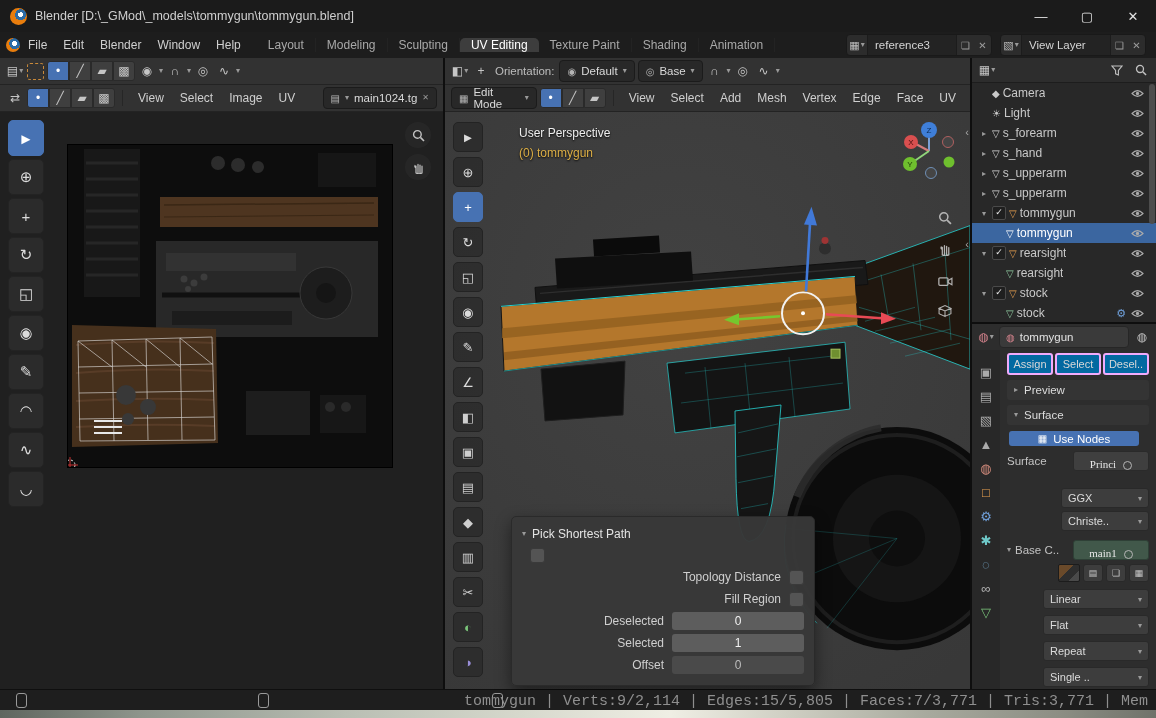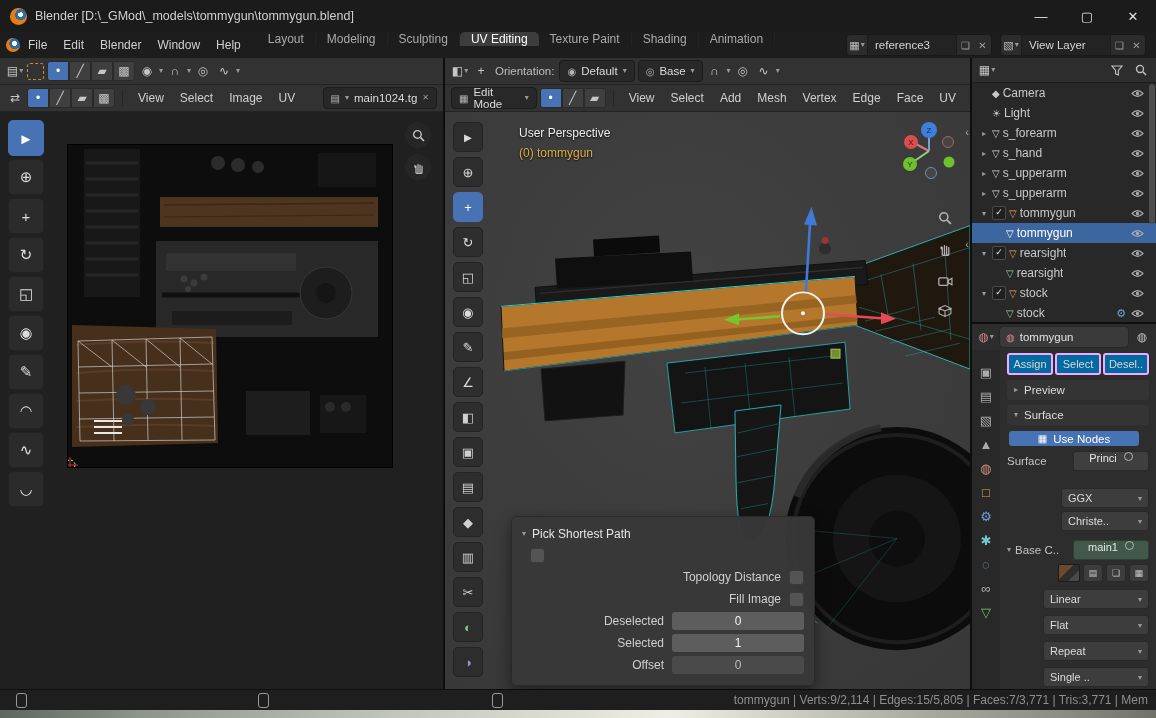--- a/index.html
+++ b/index.html
@@ -10,21 +10,21 @@
   .titlebar{height:32px;background:#1b1b1b;display:flex;align-items:center;gap:8px;padding-left:10px;}
   .blender-logo{width:17px;height:17px;border-radius:50%;flex:none;
     background:radial-gradient(circle at 62% 40%, #ffffff 0 2.5px, #2d6ca6 2.5px 5.5px, #e87d0d 5.5px);}
   .blender-logo.small{width:14px;height:14px;}
   .title-text{font-size:12.5px;color:#cfcfcf;}
   .win-controls{margin-left:auto;display:flex;height:32px;}
   .win-btn{width:46px;display:flex;align-items:center;justify-content:center;color:#e3e3e3;font-size:13px;}
   
   .topbar{height:26px;background:#1d1d1d;border-bottom:1px solid #0f0f0f;display:flex;align-items:center;padding:0 6px;}
   .menu{padding:3px 8px;border-radius:3px;color:#cfcfcf;font-size:12px;cursor:default;}
-  .ws-tabs{display:flex;align-items:flex-start;height:26px;margin-left:8px;}
+  .ws-tabs{display:flex;align-items:center;height:26px;margin-left:8px;}
   .ws-tab{display:flex;align-items:center;padding:0 11px;font-size:12px;color:#a9a9a9;border-right:1px solid #232323;}
   .ws-tab.active{background:#3d3d3d;color:#ffffff;border-radius:5px 5px 0 0;border-right:none;}
   .topbar-right{margin-left:auto;display:flex;align-items:center;gap:8px;padding-right:4px;}
   .tb-widget{display:flex;align-items:center;height:20px;background:#2c2c2c;border:1px solid #191919;border-radius:4px;font-size:11.5px;color:#d5d5d5;}
   .tbw-icon{width:20px;text-align:center;color:#bdbdbd;font-size:11px;display:flex;align-items:center;justify-content:center;gap:1px;}
   .tbw-text{padding:0 7px;border-left:1px solid #1c1c1c;border-right:1px solid #1c1c1c;height:100%;display:flex;align-items:center;background:#232323;min-width:74px;}
   .tbw-btn{width:17px;text-align:center;color:#9c9c9c;font-size:10px;}
   .tiny-caret{font-size:8px;color:#9a9a9a;line-height:1;}
   
   .main{position:absolute;top:58px;left:0;right:0;bottom:28px;display:flex;}
@@ -94,37 +94,37 @@
   .props-tabs{width:28px;flex:none;background:#282828;display:flex;flex-direction:column;align-items:center;gap:11px;padding-top:16px;}
   .ptab{font-size:13px;line-height:1;}
   .props-content{flex:1;padding:3px 7px;display:flex;flex-direction:column;gap:5px;font-size:11.5px;min-width:0;}
   .prop-actions{display:flex;gap:2px;}
   .action-btn{flex:1;height:18px;background:#0369a1;border:2px solid #f0abfc;border-radius:3px;display:flex;align-items:center;justify-content:center;font-size:11px;color:#d8d8d8;}
   .panel-hdr{height:20px;background:#343434;border-radius:3px;display:flex;align-items:center;gap:6px;padding:0 7px;color:#dcdcdc;flex:none;}
   .use-nodes{height:20px;background:#4772b3;border-radius:3px;color:#fff;display:flex;align-items:center;justify-content:center;gap:6px;margin:1px 10px 1px 2px;font-size:11.5px;}
   .kv-row{display:flex;align-items:center;gap:4px;min-height:18px;}
   .kv-label{color:#c3c3c3;}
   .val-btn{margin-left:auto;width:74px;height:18px;background:#3f3f3f;border:1px solid #2a2a2a;border-radius:3px;
-           display:flex;align-items:flex-start;justify-content:center;gap:7px;font-size:11px;color:#e6e6e6;flex:none;}
+           display:flex;align-items:flex-end;justify-content:center;gap:7px;font-size:11px;color:#e6e6e6;flex:none;font-family:Liberation Serif, serif;}
   .val-btn.green{background:#41584a;border-color:#2e4036;}
   .mini-circle{width:7px;height:7px;border:1px solid #b5b5b5;border-radius:50%;flex:none;}
   .dd{margin-left:auto;width:74px;height:18px;background:#3d3d3d;border:1px solid #292929;border-radius:3px;
       display:flex;align-items:center;padding:0 6px;font-size:11px;color:#dcdcdc;flex:none;}
   .dd .dd-caret{margin-left:auto;font-size:8px;color:#9a9a9a;}
   .dd.wdd{width:92px;}
   #prop-drops{display:flex;flex-direction:column;gap:6px;align-items:flex-end;margin-top:2px;}
   .img-row{display:flex;gap:3px;align-items:center;justify-content:flex-end;}
   .img-thumb{width:20px;height:16px;border:1px solid #1c1c1c;border-radius:2px;
              background:linear-gradient(135deg,#6a4a2a 0 40%,#2e2e2e 40% 70%,#4a4a4a 70%);}
   .sm-btn{width:18px;height:16px;background:#3d3d3d;border:1px solid #292929;border-radius:3px;display:flex;align-items:center;justify-content:center;font-size:9px;color:#c6c6c6;}
   .ggx-gap{margin-top:14px;}
   .base-gap{margin-top:6px;}
   
   .statusbar{position:absolute;left:0;right:0;bottom:8px;height:20px;background:#1e1e1e;border-top:1px solid #0f0f0f;}
-  .status-text{position:absolute;right:8px;top:3px;font-size:12px;color:#8f8f8f;white-space:nowrap;}
+  .status-text{position:absolute;right:8px;top:3px;font-size:15px;color:#8f8f8f;white-space:nowrap;font-family:Liberation Mono, monospace;}
   .status-mouse{position:absolute;top:3px;width:9px;height:13px;border:1px solid #9a9a9a;border-radius:3px;}
   .wallpaper{position:absolute;left:0;right:0;bottom:0;height:8px;
     background:linear-gradient(90deg,#5f665f 0%,#8d948b 12%,#b9beb3 30%,#d6d8cc 45%,#efeee4 58%,#cfcfc3 68%,#a8aa9e 80%,#8b8d83 92%,#70726a 100%);}
 </style>
 </head>
 <body>
 
 <div id="app">
 
   <div class="titlebar">
@@ -484,21 +484,21 @@
           </div>
           <div id="psp-options">
               <div class="psp-row">
                 <span class="psp-check"></span>
               </div>
               <div class="psp-row">
                 <span class="psp-label">Topology Distance</span>
                 <span class="psp-check"></span>
               </div>
               <div class="psp-row">
-                <span class="psp-label">Fill Image</span>
+                <span class="psp-label">Fill Region</span>
                 <span class="psp-check"></span>
               </div>
             </div>
           <div id="psp-fields">
               <div class="psp-row">
                 <span class="psp-label">Deselected</span>
                 <span class="psp-field">0</span>
               </div>
               <div class="psp-row">
                 <span class="psp-label">Selected</span>

